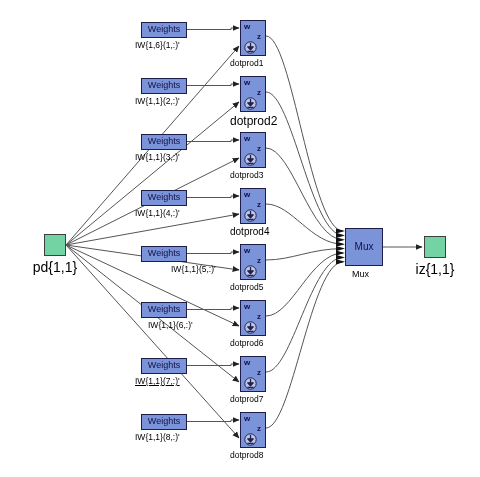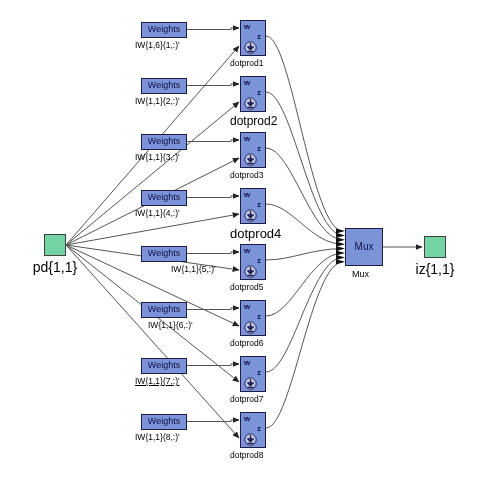--- a/index.html
+++ b/index.html
@@ -136,21 +136,21 @@
       <div style="position:absolute;left:135px;top:208px;font-size:8.5px;color:#000;white-space:nowrap;">IW{1,1}(4,:)'</div>
       <div class="blk dotprod" style="left:240px;top:188px;">
         <span class="dp-w">w</span>
         <span class="dp-z">z</span>
         <span class="dp-icon"><svg viewBox="0 0 16 16" width="13" height="13">
             <circle cx="8" cy="8" r="7" fill="#bfc7e6" stroke="#20204f" stroke-width="1.2"></circle>
             <path d="M8 2.6 L8 8.6 M4.6 7.2 L8 10.8 L11.4 7.2 Z" fill="#20204f" stroke="#20204f" stroke-width="1.6" stroke-linejoin="round"></path>
             <rect x="4.2" y="12" width="7.6" height="1.6" fill="#20204f"></rect>
           </svg></span>
       </div>
-      <div style="position:absolute;left:230px;top:226px;font-size:13px;color:#000;white-space:nowrap;">dotprod4</div>
+      <div style="position:absolute;left:230px;top:226px;font-size:10px;color:#000;white-space:nowrap;">dotprod4</div>
       <div class="blk weights" style="left:141px;top:246px;">Weights</div>
       <div style="position:absolute;left:135px;top:264px;font-size:8.5px;color:#000;white-space:nowrap;padding-left:36px;">IW{1,1}(5,:)'</div>
       <div class="blk dotprod" style="left:240px;top:244px;">
         <span class="dp-w">w</span>
         <span class="dp-z">z</span>
         <span class="dp-icon"><svg viewBox="0 0 16 16" width="13" height="13">
             <circle cx="8" cy="8" r="7" fill="#bfc7e6" stroke="#20204f" stroke-width="1.2"></circle>
             <path d="M8 2.6 L8 8.6 M4.6 7.2 L8 10.8 L11.4 7.2 Z" fill="#20204f" stroke="#20204f" stroke-width="1.6" stroke-linejoin="round"></path>
             <rect x="4.2" y="12" width="7.6" height="1.6" fill="#20204f"></rect>
           </svg></span>

